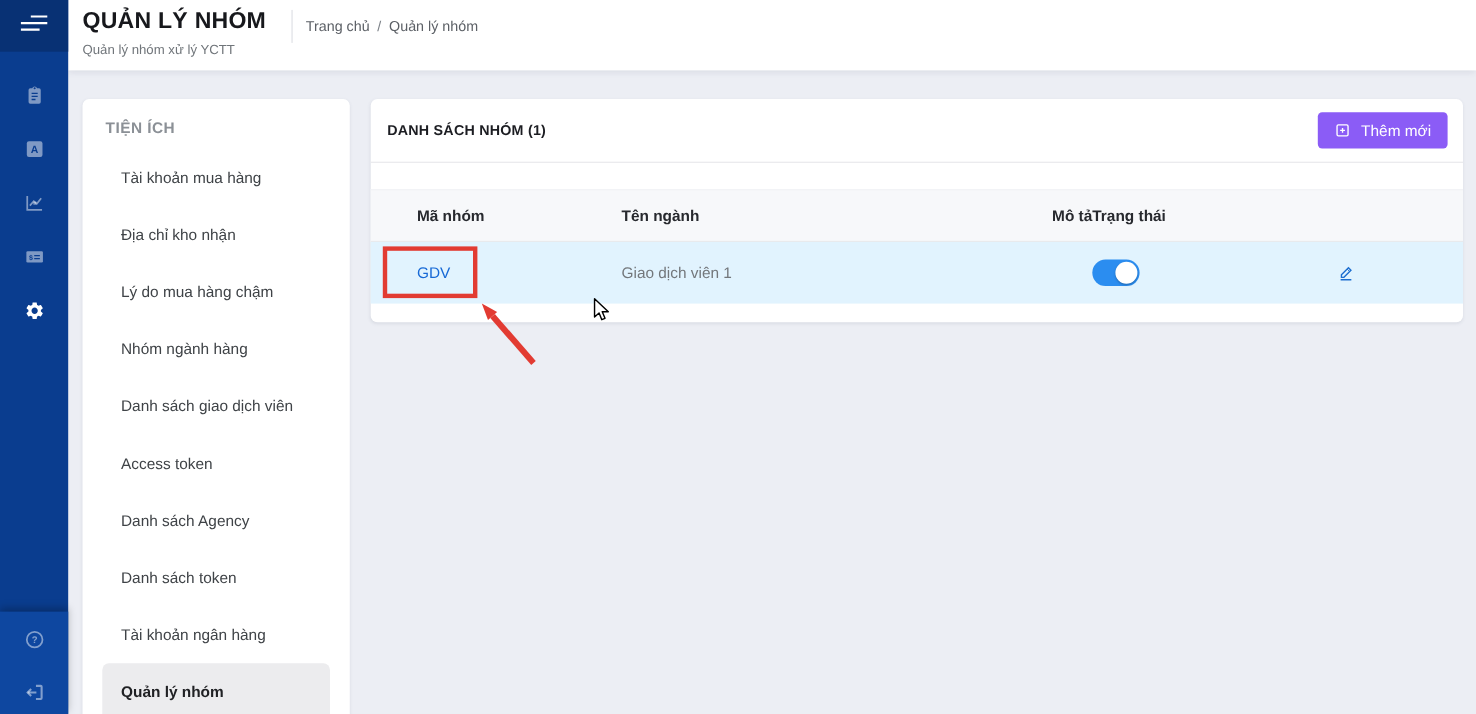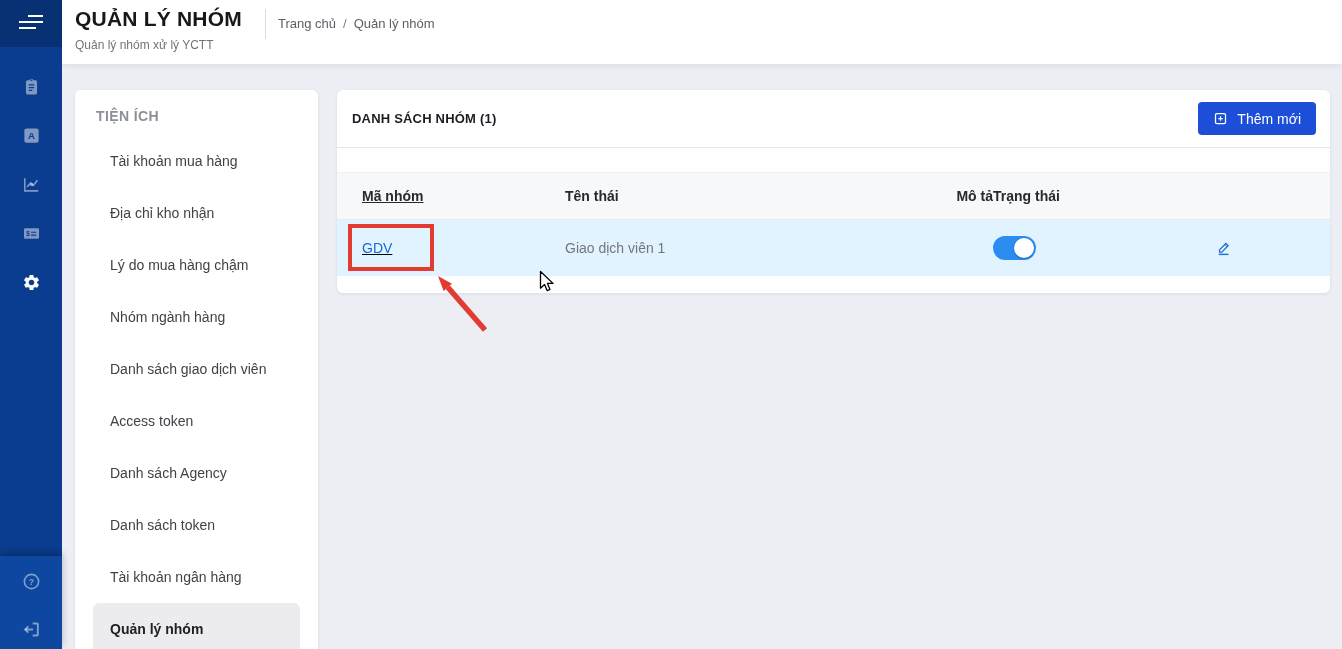--- a/index.html
+++ b/index.html
@@ -28,26 +28,26 @@
   .panel { position:absolute; left:75px; top:90px; width:243px; height:559px; background:#ffffff; border-radius:6px 6px 0 0; box-shadow:0 1px 3px rgba(60,70,100,.10); overflow:hidden; z-index:2; }
   .panel-title { margin:18px 0 0 21px; font-size:14px; font-weight:bold; color:#8b9096; letter-spacing:.4px; }
   .u-list { margin-top:11px; }
   .u-item { height:52px; line-height:52px; margin:0 18px; padding-left:17px; font-size:14px; color:#3f4347; border-radius:6px; cursor:pointer; white-space:nowrap; }
   .u-item.active { background:#ececee; color:#202124; font-weight:bold; }
 
   
   .card { position:absolute; left:337px; top:90px; width:993px; height:203px; background:#ffffff; border-radius:6px; box-shadow:0 1px 3px rgba(60,70,100,.10); z-index:2; }
   .card-head { height:58px; display:flex; align-items:center; justify-content:space-between; padding:0 14px 0 15px; border-bottom:1px solid #e6e7ea; }
   .list-title { font-size:13px; font-weight:bold; color:#1c1d22; letter-spacing:.2px; }
-  .btn-add { display:flex; align-items:center; gap:9px; height:33px; padding:16px 15px; background:#1d4ed8; color:#ffffff; font-size:14px; border:none; border-radius:4px; cursor:pointer; font-family:inherit; }
+  .btn-add { display:flex; align-items:center; gap:9px; height:33px; padding:16px 15px; background:#8b5cf6; color:#ffffff; font-size:14px; border:none; border-radius:4px; cursor:pointer; font-family:inherit; }
   .btn-add svg { width:15px; height:15px; }
 
   .thead { margin-top:24px; height:48px; background:#f7f8fa; border-top:1px solid #f1f2f4; border-bottom:1px solid #e8eaed; display:flex; align-items:center; font-size:14px; font-weight:bold; color:#27292e; }
   .trow { height:56px; background:#e1f3fe; display:flex; align-items:center; font-size:14px; cursor:pointer; }
-  .c1 { width:228px; padding-left:25px;text-decoration:underline; }
+  .c1 { width:228px; padding-left:42px; }
   .c2 { width:281px; }
   .c3 { width:147px;text-align:right; }
   .c4 { width:220px; }
   .c5 { flex:1; }
   .code-link { color:#1769d6; cursor:pointer; }
   .name-text { color:#73777b; }
   .desc-text { color:#73777b; }
 
   .toggle { width:43px; height:24px; border-radius:12px; background:#2b8df0; position:relative; cursor:pointer; }
   .toggle .knob { position:absolute; right:2px; top:2px; width:20px; height:20px; border-radius:50%; background:#ffffff; box-shadow:0 1px 2px rgba(0,0,0,.25); }
@@ -157,21 +157,21 @@
             <rect x="4" y="4" width="16" height="16" rx="2"></rect>
             <path d="M12 8.5v7M8.5 12h7"></path>
           </svg>
       </span>
       <span>Thêm mới</span>
     </button>
   </div>
 
   <div class="thead">
     <div class="c1">Mã nhóm</div>
-    <div class="c2">Tên thái</div>
+    <div class="c2">Tên ngành</div>
     <div class="c3">Mô tả</div>
     <div class="c4">Trạng thái</div>
     <div class="c5"></div>
   </div>
 
   <div class="trow">
     <div class="c1"><span class="code-link">GDV</span></div>
     <div class="c2"><span class="name-text">Giao dịch viên 1</span></div>
     <div class="c3"><span class="desc-text"></span></div>
     <div class="c4">

